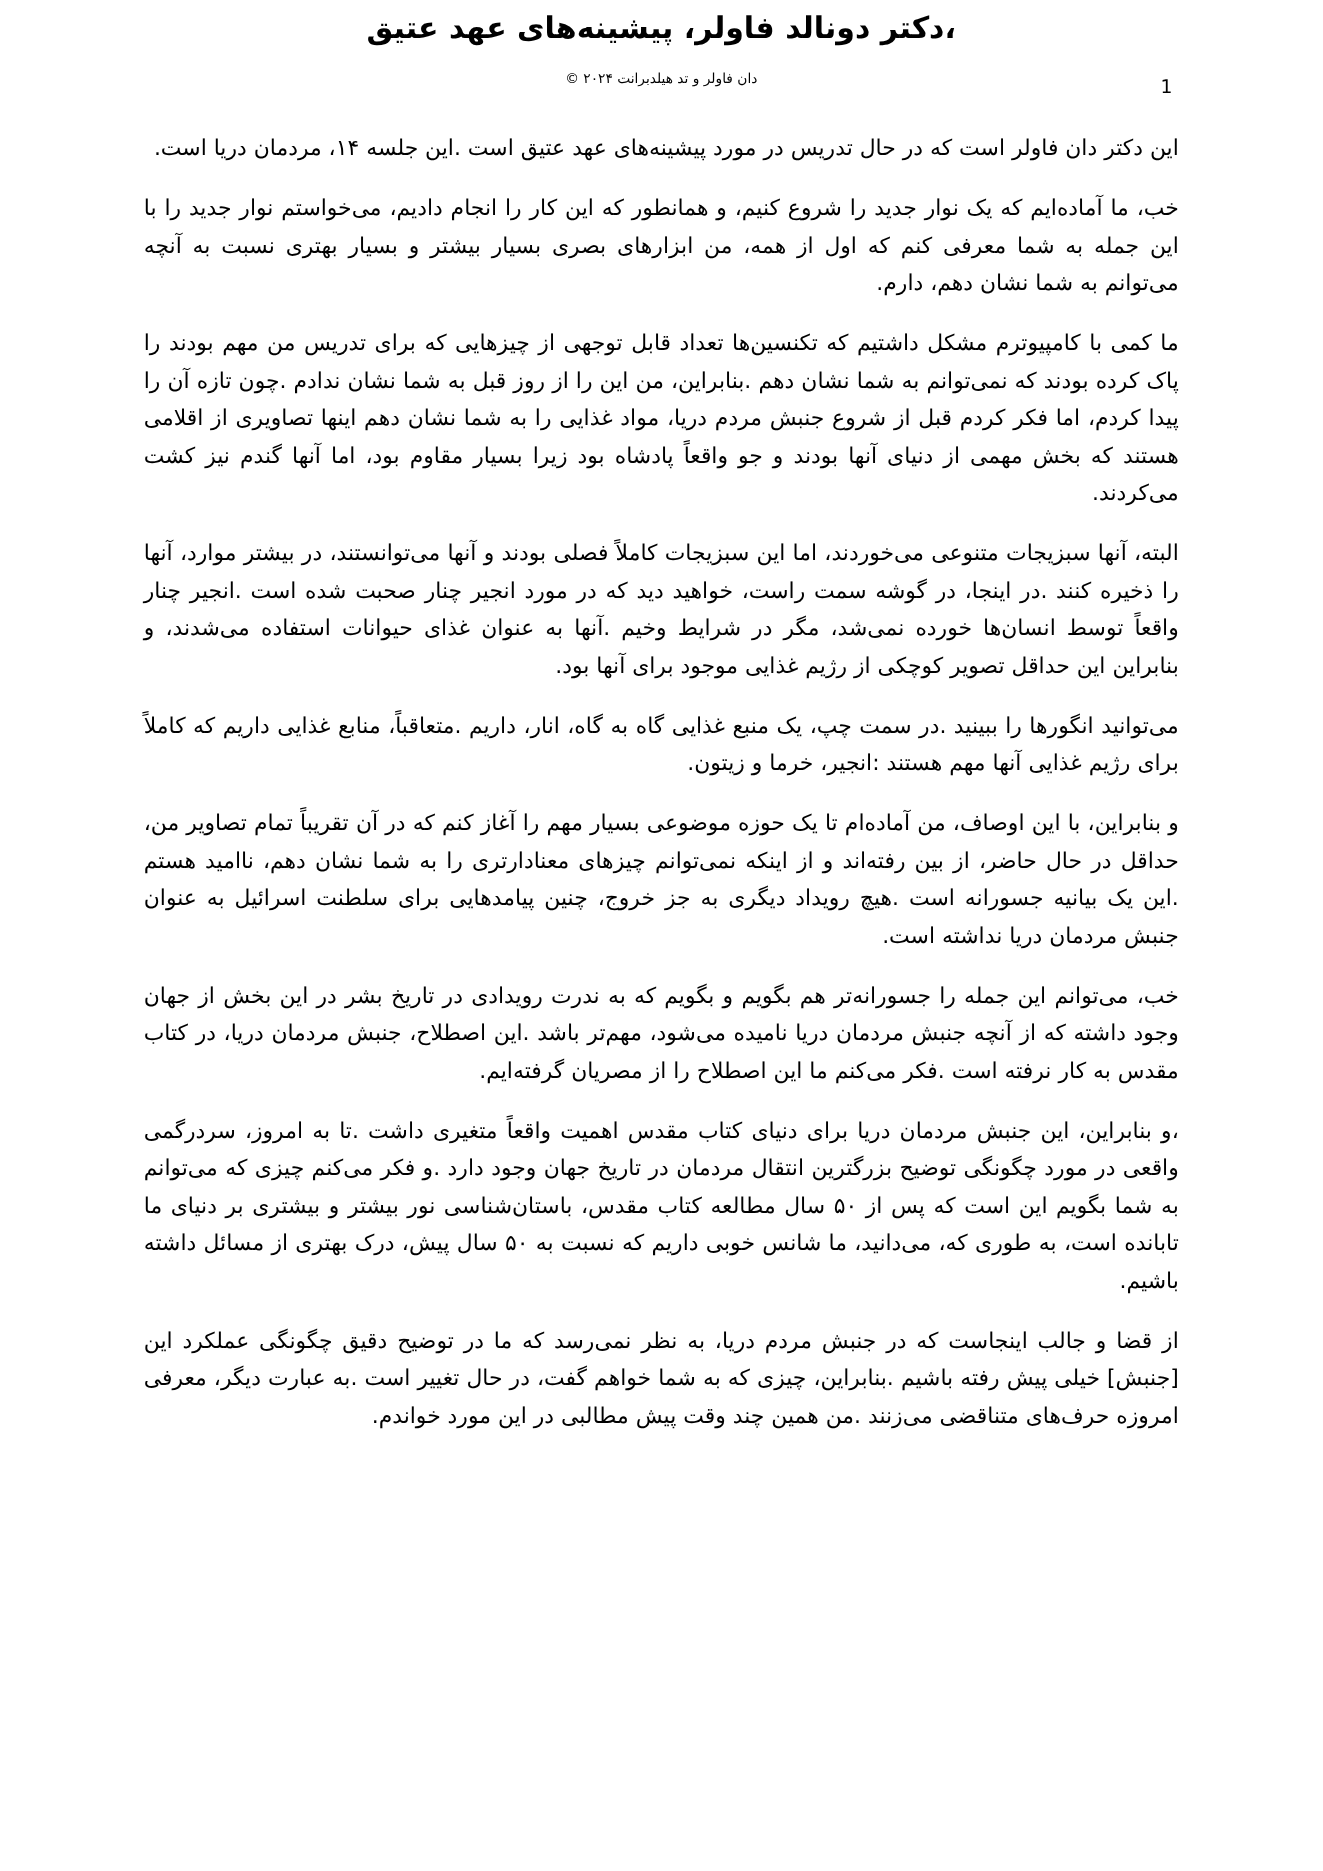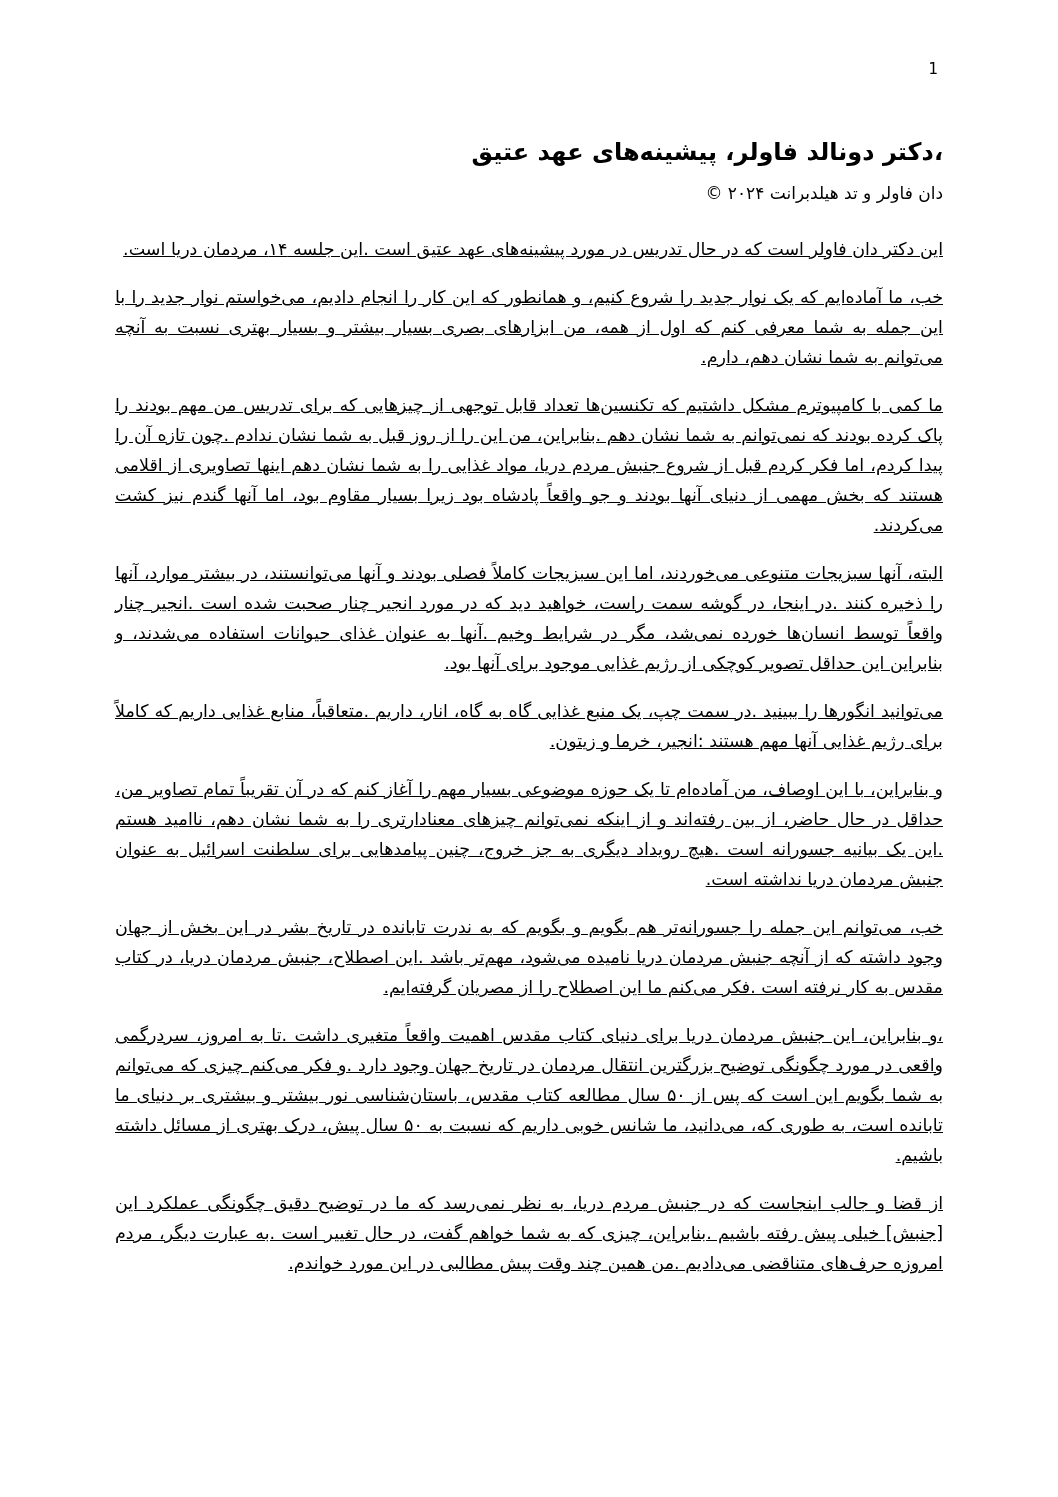--- a/index.html
+++ b/index.html
@@ -20,39 +20,37 @@
   }
   .page-number {
     position: absolute;
     top: 60px;
     right: 120px;
     font-size: 15px;
     direction: ltr;
     color: #000000;
   }
   .doc-header {
-    padding-top: 130px;
-    text-align: right;
+    text-align: center;
   }
   .doc-title {
     font-size: 24px;
     font-weight: bold;
     line-height: 44px;
   }
   .doc-byline {
-    font-size: 17px;
+    font-size: 11px;
     line-height: 26px;
     margin-top: 6px;
   }
   .doc-body {
     margin-top: 28px;
     font-size: 17.5px;
     line-height: 30px;
     text-align: justify;
-    text-decoration: underline;
   }
   .doc-body p {
     margin: 0 0 18px 0;
   }
 </style>
 </head>
 <body>
 
 <div class="page">
 
@@ -63,18 +61,18 @@
     <div class="doc-byline">دان فاولر و تد هیلدبرانت ۲۰۲۴ ©</div>
   </div>
 
   <div class="doc-body">
     <p>این دکتر دان فاولر است که در حال تدریس در مورد پیشینه‌های عهد عتیق است .این جلسه ۱۴، مردمان دریا است.</p>
     <p>خب، ما آماده‌ایم که یک نوار جدید را شروع کنیم، و همانطور که این کار را انجام دادیم، می‌خواستم نوار جدید را با این جمله به شما معرفی کنم که اول از همه، من ابزارهای بصری بسیار بیشتر و بسیار بهتری نسبت به آنچه می‌توانم به شما نشان دهم، دارم.</p>
     <p>ما کمی با کامپیوترم مشکل داشتیم که تکنسین‌ها تعداد قابل توجهی از چیزهایی که برای تدریس من مهم بودند را پاک کرده بودند که نمی‌توانم به شما نشان دهم .بنابراین، من این را از روز قبل به شما نشان ندادم .چون تازه آن را پیدا کردم، اما فکر کردم قبل از شروع جنبش مردم دریا، مواد غذایی را به شما نشان دهم اینها تصاویری از اقلامی هستند که بخش مهمی از دنیای آنها بودند و جو واقعاً پادشاه بود زیرا بسیار مقاوم بود، اما آنها گندم نیز کشت می‌کردند.</p>
     <p>البته، آنها سبزیجات متنوعی می‌خوردند، اما این سبزیجات کاملاً فصلی بودند و آنها می‌توانستند، در بیشتر موارد، آنها را ذخیره کنند .در اینجا، در گوشه سمت راست، خواهید دید که در مورد انجیر چنار صحبت شده است .انجیر چنار واقعاً توسط انسان‌ها خورده نمی‌شد، مگر در شرایط وخیم .آنها به عنوان غذای حیوانات استفاده می‌شدند، و بنابراین این حداقل تصویر کوچکی از رژیم غذایی موجود برای آنها بود.</p>
     <p>می‌توانید انگورها را ببینید .در سمت چپ، یک منبع غذایی گاه به گاه، انار، داریم .متعاقباً، منابع غذایی داریم که کاملاً برای رژیم غذایی آنها مهم هستند :انجیر، خرما و زیتون.</p>
     <p>و بنابراین، با این اوصاف، من آماده‌ام تا یک حوزه موضوعی بسیار مهم را آغاز کنم که در آن تقریباً تمام تصاویر من، حداقل در حال حاضر، از بین رفته‌اند و از اینکه نمی‌توانم چیزهای معنادارتری را به شما نشان دهم، ناامید هستم .این یک بیانیه جسورانه است .هیچ رویداد دیگری به جز خروج، چنین پیامدهایی برای سلطنت اسرائیل به عنوان جنبش مردمان دریا نداشته است.</p>
-    <p>خب، می‌توانم این جمله را جسورانه‌تر هم بگویم و بگویم که به ندرت تابانده در تاریخ بشر در این بخش از جهان وجود داشته که از آنچه جنبش مردمان دریا نامیده می‌شود، مهم‌تر باشد .این اصطلاح، جنبش مردمان دریا، در کتاب مقدس به کار نرفته است .فکر می‌کنم ما این اصطلاح را از مصریان گرفته‌ایم.</p>
+    <p>خب، می‌توانم این جمله را جسورانه‌تر هم بگویم و بگویم که به ندرت رویدادی در تاریخ بشر در این بخش از جهان وجود داشته که از آنچه جنبش مردمان دریا نامیده می‌شود، مهم‌تر باشد .این اصطلاح، جنبش مردمان دریا، در کتاب مقدس به کار نرفته است .فکر می‌کنم ما این اصطلاح را از مصریان گرفته‌ایم.</p>
     <p>،و بنابراین، این جنبش مردمان دریا برای دنیای کتاب مقدس اهمیت واقعاً متغیری داشت .تا به امروز، سردرگمی واقعی در مورد چگونگی توضیح بزرگترین انتقال مردمان در تاریخ جهان وجود دارد .و فکر می‌کنم چیزی که می‌توانم به شما بگویم این است که پس از ۵۰ سال مطالعه کتاب مقدس، باستان‌شناسی نور بیشتر و بیشتری بر دنیای ما تابانده است، به طوری که، می‌دانید، ما شانس خوبی داریم که نسبت به ۵۰ سال پیش، درک بهتری از مسائل داشته باشیم.</p>
-    <p>از قضا و جالب اینجاست که در جنبش مردم دریا، به نظر نمی‌رسد که ما در توضیح دقیق چگونگی عملکرد این [جنبش] خیلی پیش رفته باشیم .بنابراین، چیزی که به شما خواهم گفت، در حال تغییر است .به عبارت دیگر، مردم امروزه حرف‌های متناقضی می‌دادیم .من همین چند وقت پیش مطالبی در این مورد خواندم.</p>
+    <p>از قضا و جالب اینجاست که در جنبش مردم دریا، به نظر نمی‌رسد که ما در توضیح دقیق چگونگی عملکرد این [جنبش] خیلی پیش رفته باشیم .بنابراین، چیزی که به شما خواهم گفت، در حال تغییر است .به عبارت دیگر، معرفی امروزه حرف‌های متناقضی می‌زنند .من همین چند وقت پیش مطالبی در این مورد خواندم.</p>
   </div>
 
 </div>
 
 </body></html>

